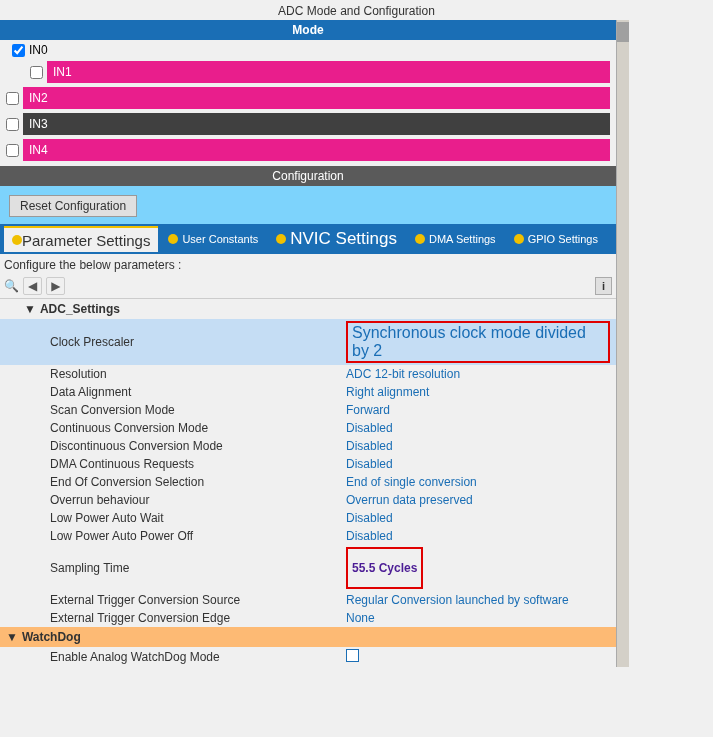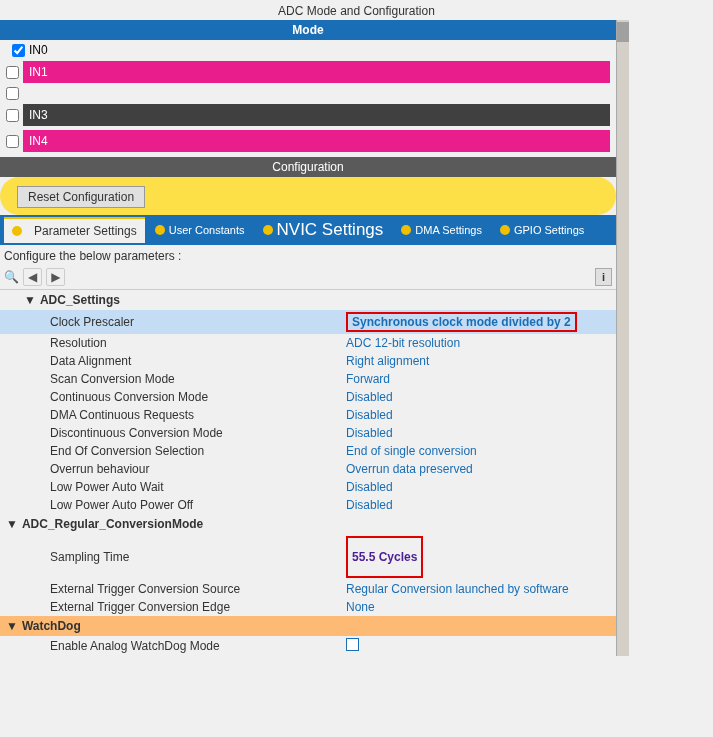--- a/index.html
+++ b/index.html
@@ -151,46 +151,47 @@
       <div class="mode-bar">Mode</div>
 
       <div class="top-area">
 
         <div class="top-in0-row">
           <input type="checkbox" checked="" style="">
           <label>IN0</label>
         </div>
 
         <div id="pink-rows">
+            <div style="display: flex; align-items: center; gap: 4px; padding: 1px 6px; margin-bottom: 2px; margin-left: 24px;">
+              <input type="checkbox" style="width: 13px; height: 13px; margin: 0px; flex-shrink: 0;">
+              <div style="background: rgb(233, 30, 140); height: 22px; display: flex; align-items: center; padding-left: 6px; color: white; font-size: 12px; width: 620px;">IN1</div>
+            </div>
             <div style="display: flex; align-items: center; gap: 4px; padding: 1px 6px; margin-bottom: 2px;">
               <input type="checkbox" style="width: 13px; height: 13px; margin: 0px; flex-shrink: 0;">
-              <div style="background: rgb(233, 30, 140); height: 22px; display: flex; align-items: center; padding-left: 6px; color: white; font-size: 12px; width: 620px;">IN1</div>
+              <div style="background: rgb(233, 30, 140); height: 22px; display: flex; align-items: center; padding-left: 6px; color: white; font-size: 12px; width: 620px;">IN2</div>
             </div>
             <div style="display: flex; align-items: center; gap: 4px; padding: 1px 6px; margin-bottom: 2px;">
               <input type="checkbox" style="width: 13px; height: 13px; margin: 0px; flex-shrink: 0;">
+              <div style="background: #404040; height: 22px; display: flex; align-items: center; padding-left: 6px; color: white; font-size: 12px; width: 620px;">IN3</div>
             </div>
             <div style="display: flex; align-items: center; gap: 4px; padding: 1px 6px; margin-bottom: 2px;">
               <input type="checkbox" style="width: 13px; height: 13px; margin: 0px; flex-shrink: 0;">
-              <div style="background: #404040; height: 22px; display: flex; align-items: center; padding-left: 6px; color: white; font-size: 12px; width: 620px;">IN3</div>
-            </div>
-            <div style="display: flex; align-items: center; gap: 4px; padding: 1px 6px; margin-bottom: 2px;">
-              <input type="checkbox" style="width: 13px; height: 13px; margin: 0px; flex-shrink: 0;">
               <div style="background: rgb(233, 30, 140); height: 22px; display: flex; align-items: center; padding-left: 6px; color: white; font-size: 12px; width: 620px;">IN4</div>
             </div>
           </div>
       </div>
 
       <div class="config-bar">Configuration</div>
 
-      <div style="background:#fde047; padding:4px 4px 2px 12px;border-radius:19px;">
+      <div style="background:#7dd3fc; padding:4px 4px 2px 4px;">
         <button class="reset-btn">Reset Configuration</button>
       </div>
 
       <div class="tabs-row" id="tabs-row">
-          <div style="display: flex; align-items: center; gap: 12px; padding: 3px 8px; font-size: 12px; cursor: pointer; background: rgb(240, 240, 240); color: rgb(51, 51, 51); border-top: 2px solid rgb(240, 192, 0);">
+          <div style="display: flex; align-items: center; gap: 0; padding: 3px 8px; font-size: 15px; cursor: pointer; background: rgb(240, 240, 240); color: rgb(51, 51, 51); border-top: 2px solid rgb(240, 192, 0);">
             <span style="width: 10px; height: 10px; border-radius: 50%; background: rgb(240, 192, 0); display: inline-block; flex-shrink: 0;"></span>
             <span>Parameter Settings</span>
           </div>
           <div style="display: flex; align-items: center; gap: 4px; padding: 3px 8px; font-size: 11px; cursor: pointer; background: rgb(26, 110, 181); color: white;">
             <span style="width: 10px; height: 10px; border-radius: 50%; background: rgb(240, 192, 0); display: inline-block; flex-shrink: 0;"></span>
             <span>User Constants</span>
           </div>
           <div style="display: flex; align-items: center; gap: 4px; padding: 3px 8px; font-size: 17px; cursor: pointer; background: rgb(26, 110, 181); color: white;">
             <span style="width: 10px; height: 10px; border-radius: 50%; background: rgb(240, 192, 0); display: inline-block; flex-shrink: 0;"></span>
             <span>NVIC Settings</span>
@@ -214,64 +215,61 @@
         <button class="info-btn">i</button>
       </div>
 
       <table class="settings-table" id="settings-table">
         <tbody id="settings-tbody">
             <tr class="section-row">
               <td colspan="2" style="background: rgb(240, 240, 240); font-weight: bold; padding: 3px 24px; font-size: 12px; color: rgb(51, 51, 51);"><span style="margin-right:4px;">▼</span>ADC_Settings</td>
             </tr>
             <tr style="background: rgb(197, 221, 244);">
               <td style="padding: 2px 6px 2px 50px; font-size: 12px; color: rgb(51, 51, 51); width: 340px;">Clock Prescaler</td>
-              <td style="padding: 2px 6px; font-size: 12px; font-weight: bold;"><span style="border: 2px solid rgb(224, 0, 0); padding: 1px 4px; color: rgb(26, 110, 181); display: inline-block;">Synchronous clock mode divided by 2</span></td>
+              <td style="padding: 2px 6px; font-size: 16px;"><span style="border: 2px solid rgb(224, 0, 0); padding: 1px 4px; color: rgb(26, 110, 181); display: inline-block;">Synchronous clock mode divided by 2</span></td>
             </tr>
             <tr>
               <td style="padding: 2px 6px 2px 50px; font-size: 12px; color: rgb(51, 51, 51); width: 340px;">Resolution</td>
               <td style="padding: 2px 6px; font-size: 12px; color: rgb(26, 110, 181);">ADC 12-bit resolution</td>
             </tr>
             <tr>
               <td style="padding: 2px 6px 2px 50px; font-size: 12px; color: rgb(51, 51, 51); width: 340px;">Data Alignment</td>
               <td style="padding: 2px 6px; font-size: 12px; color: rgb(26, 110, 181);">Right alignment</td>
             </tr>
             <tr>
               <td style="padding: 2px 6px 2px 50px; font-size: 12px; color: rgb(51, 51, 51); width: 340px;">Scan Conversion Mode</td>
               <td style="padding: 2px 6px; font-size: 12px; color: rgb(26, 110, 181);">Forward</td>
             </tr>
             <tr>
               <td style="padding: 2px 6px 2px 50px; font-size: 12px; color: rgb(51, 51, 51); width: 340px;">Continuous Conversion Mode</td>
               <td style="padding: 2px 6px; font-size: 12px; color: rgb(26, 110, 181);">Disabled</td>
             </tr>
             <tr>
+              <td style="padding: 2px 6px 2px 50px; font-size: 12px; color: rgb(51, 51, 51); width: 340px;">Discontinuous Conversion Mode</td>
+              <td style="padding: 2px 6px; font-size: 12px; color: rgb(26, 110, 181);">Disabled</td>
+            </tr>
+            <tr>
               <td style="padding: 2px 6px 2px 50px; font-size: 12px; color: rgb(51, 51, 51); width: 340px;">DMA Continuous Requests</td>
-              <td style="padding: 2px 6px; font-size: 12px; color: rgb(26, 110, 181);">Disabled</td>
-            </tr>
-            <tr>
-              <td style="padding: 2px 6px 2px 50px; font-size: 12px; color: rgb(51, 51, 51); width: 340px;">Discontinuous Conversion Mode</td>
               <td style="padding: 2px 6px; font-size: 12px; color: rgb(26, 110, 181);">Disabled</td>
             </tr>
             <tr>
               <td style="padding: 2px 6px 2px 50px; font-size: 12px; color: rgb(51, 51, 51); width: 340px;">End Of Conversion Selection</td>
               <td style="padding: 2px 6px; font-size: 12px; color: rgb(26, 110, 181);">End of single conversion</td>
             </tr>
             <tr>
               <td style="padding: 2px 6px 2px 50px; font-size: 12px; color: rgb(51, 51, 51); width: 340px;">Overrun behaviour</td>
               <td style="padding: 2px 6px; font-size: 12px; color: rgb(26, 110, 181);">Overrun data preserved</td>
             </tr>
             <tr>
               <td style="padding: 2px 6px 2px 50px; font-size: 12px; color: rgb(51, 51, 51); width: 340px;">Low Power Auto Wait</td>
               <td style="padding: 2px 6px; font-size: 12px; color: rgb(26, 110, 181);">Disabled</td>
             </tr>
             <tr>
               <td style="padding: 2px 6px 2px 50px; font-size: 12px; color: rgb(51, 51, 51); width: 340px;">Low Power Auto Power Off</td>
               <td style="padding: 2px 6px; font-size: 12px; color: rgb(26, 110, 181);">Disabled</td>
-            </tr>
-            <tr class="section-row">
-              <td colspan="2" style="background: rgb(240, 240, 240); font-weight: bold; padding: 3px 6px; font-size: 12px; color: rgb(51, 51, 51);"><span style="margin-right:4px;">▼</span>ADC_Regular_ConversionMode</td>
             </tr>
             <tr>
               <td style="padding: 2px 6px 2px 50px; font-size: 12px; color: rgb(51, 51, 51); width: 340px;">Sampling Time</td>
               <td style="padding: 2px 6px; font-size: 12px;"><span style="border: 2px solid rgb(224, 0, 0); padding: 12px 4px; color: #4c1d95; display: inline-block; font-weight: bold;">55.5 Cycles</span></td>
             </tr>
             <tr>
               <td style="padding: 2px 6px 2px 50px; font-size: 12px; color: rgb(51, 51, 51); width: 340px;">External Trigger Conversion Source</td>
               <td style="padding: 2px 6px; font-size: 12px; color: rgb(26, 110, 181);">Regular Conversion launched by software</td>
             </tr>
             <tr>

